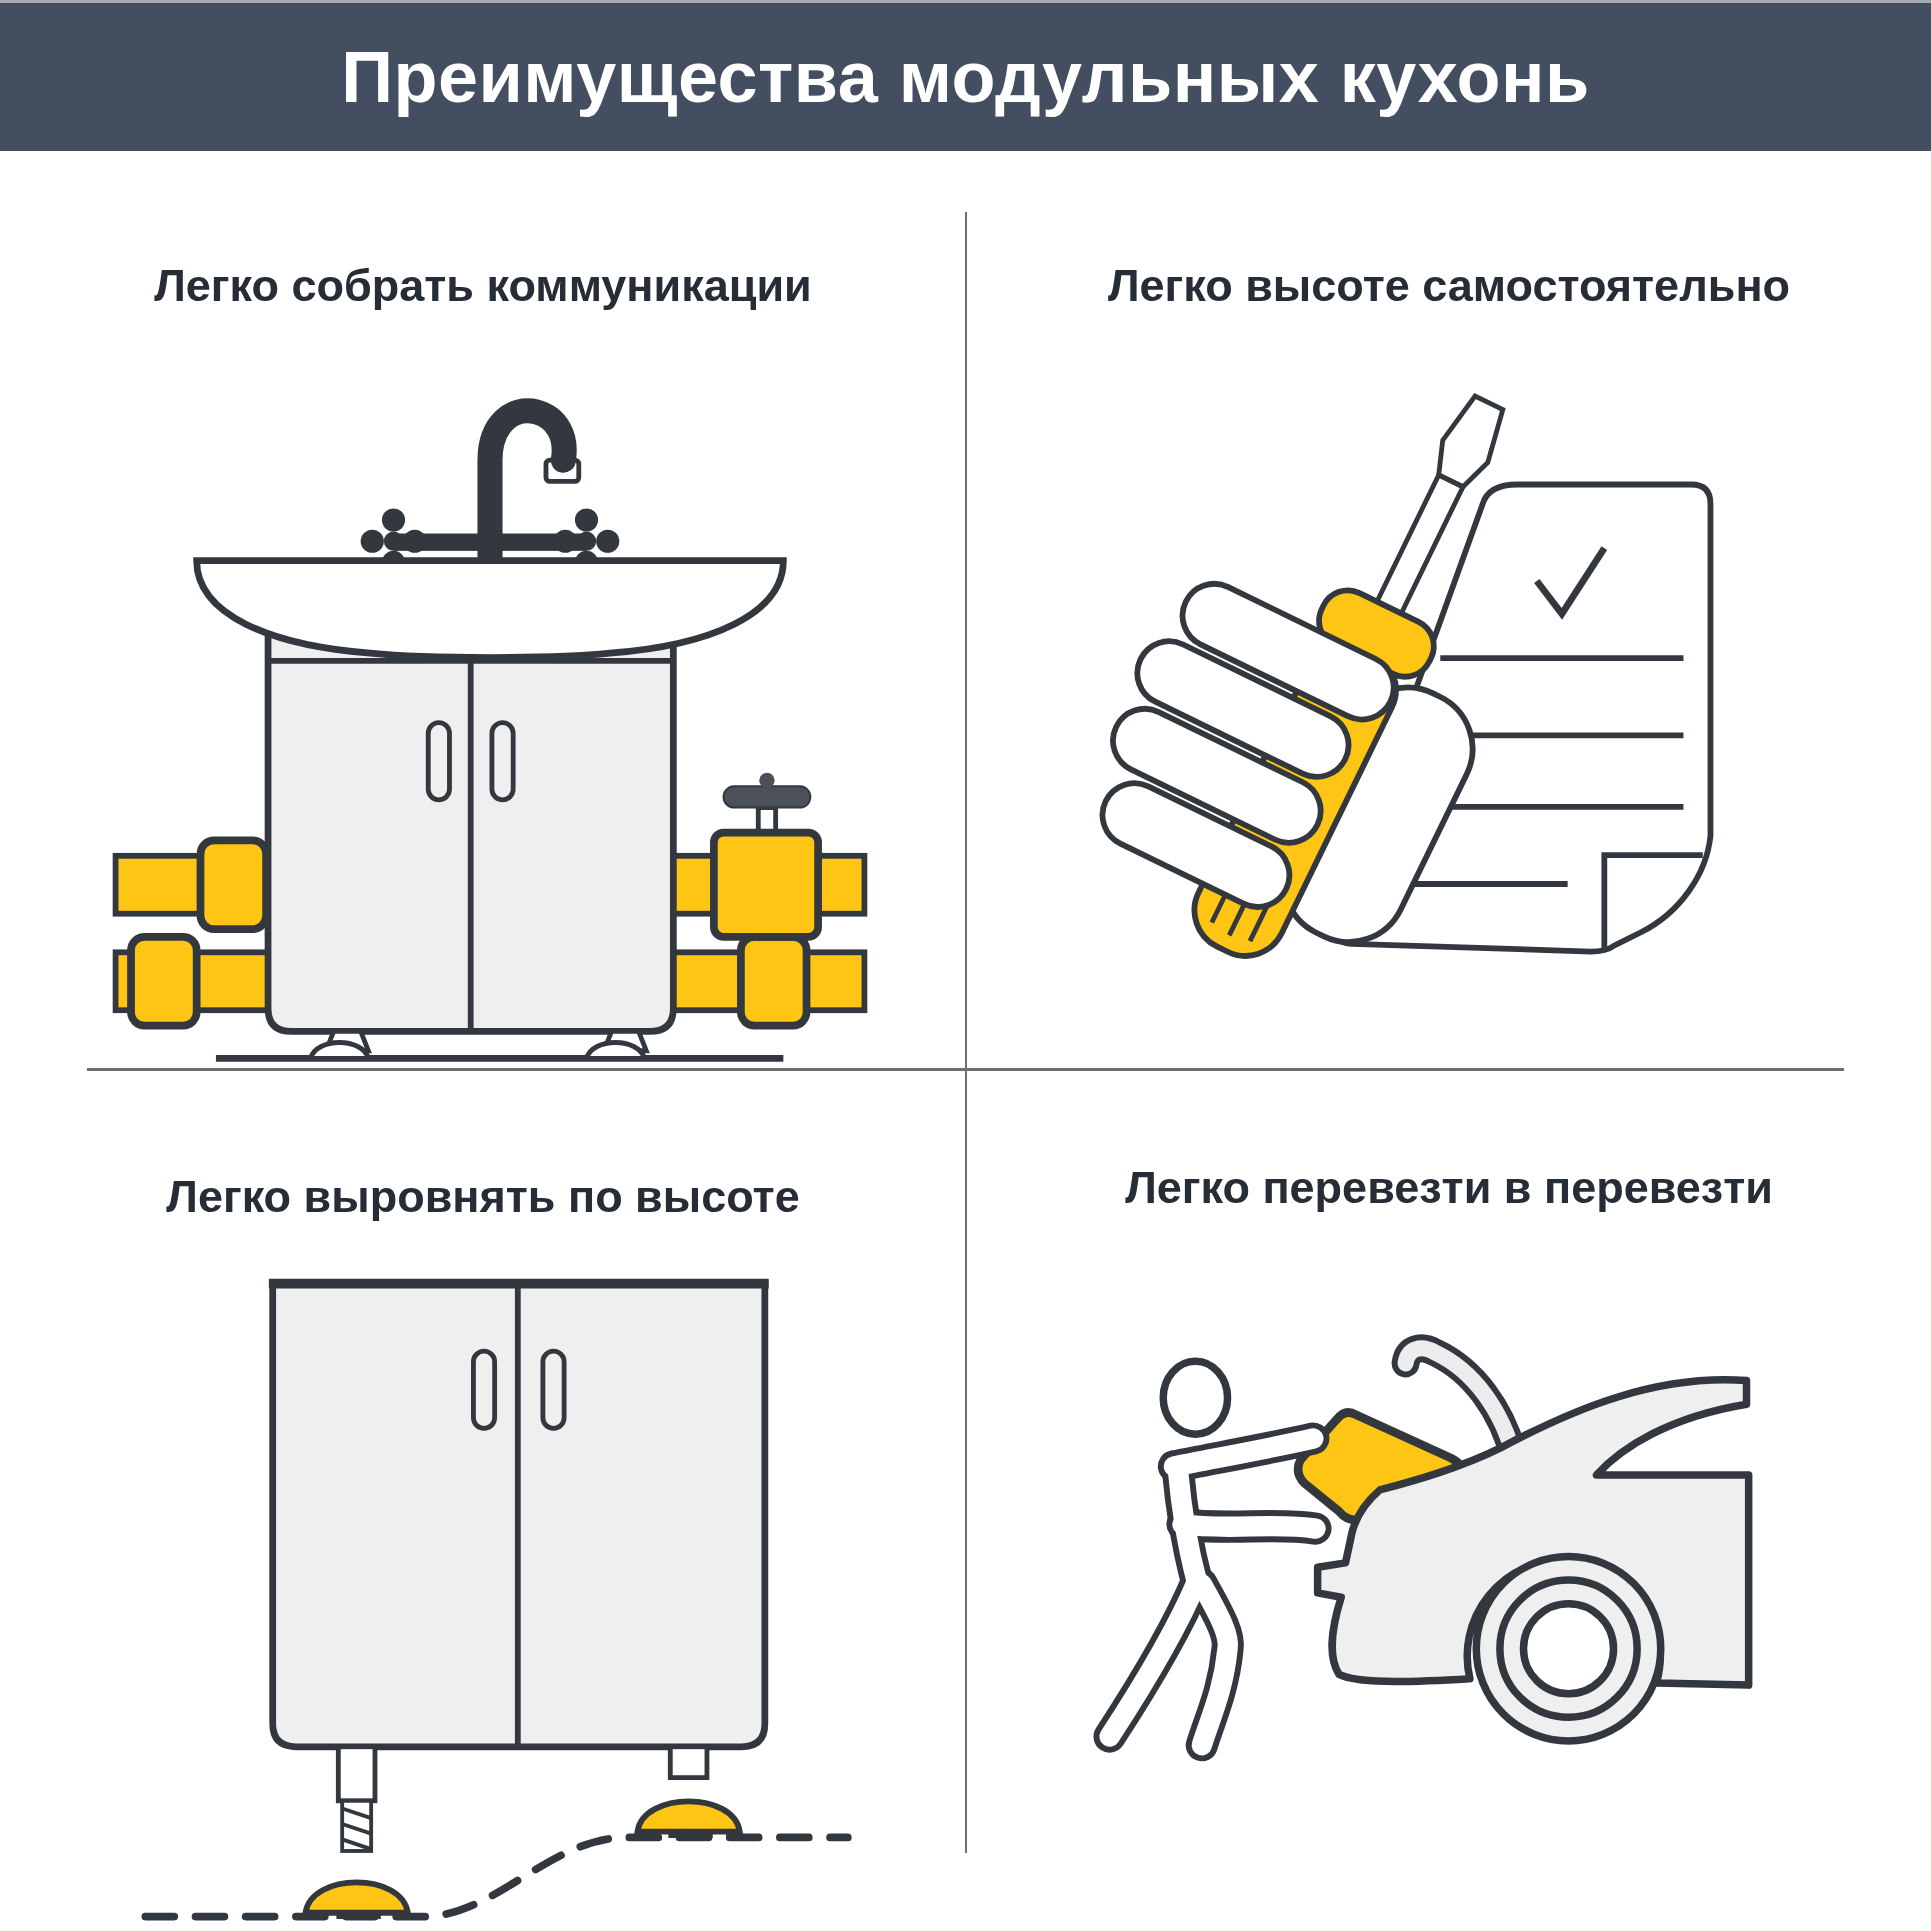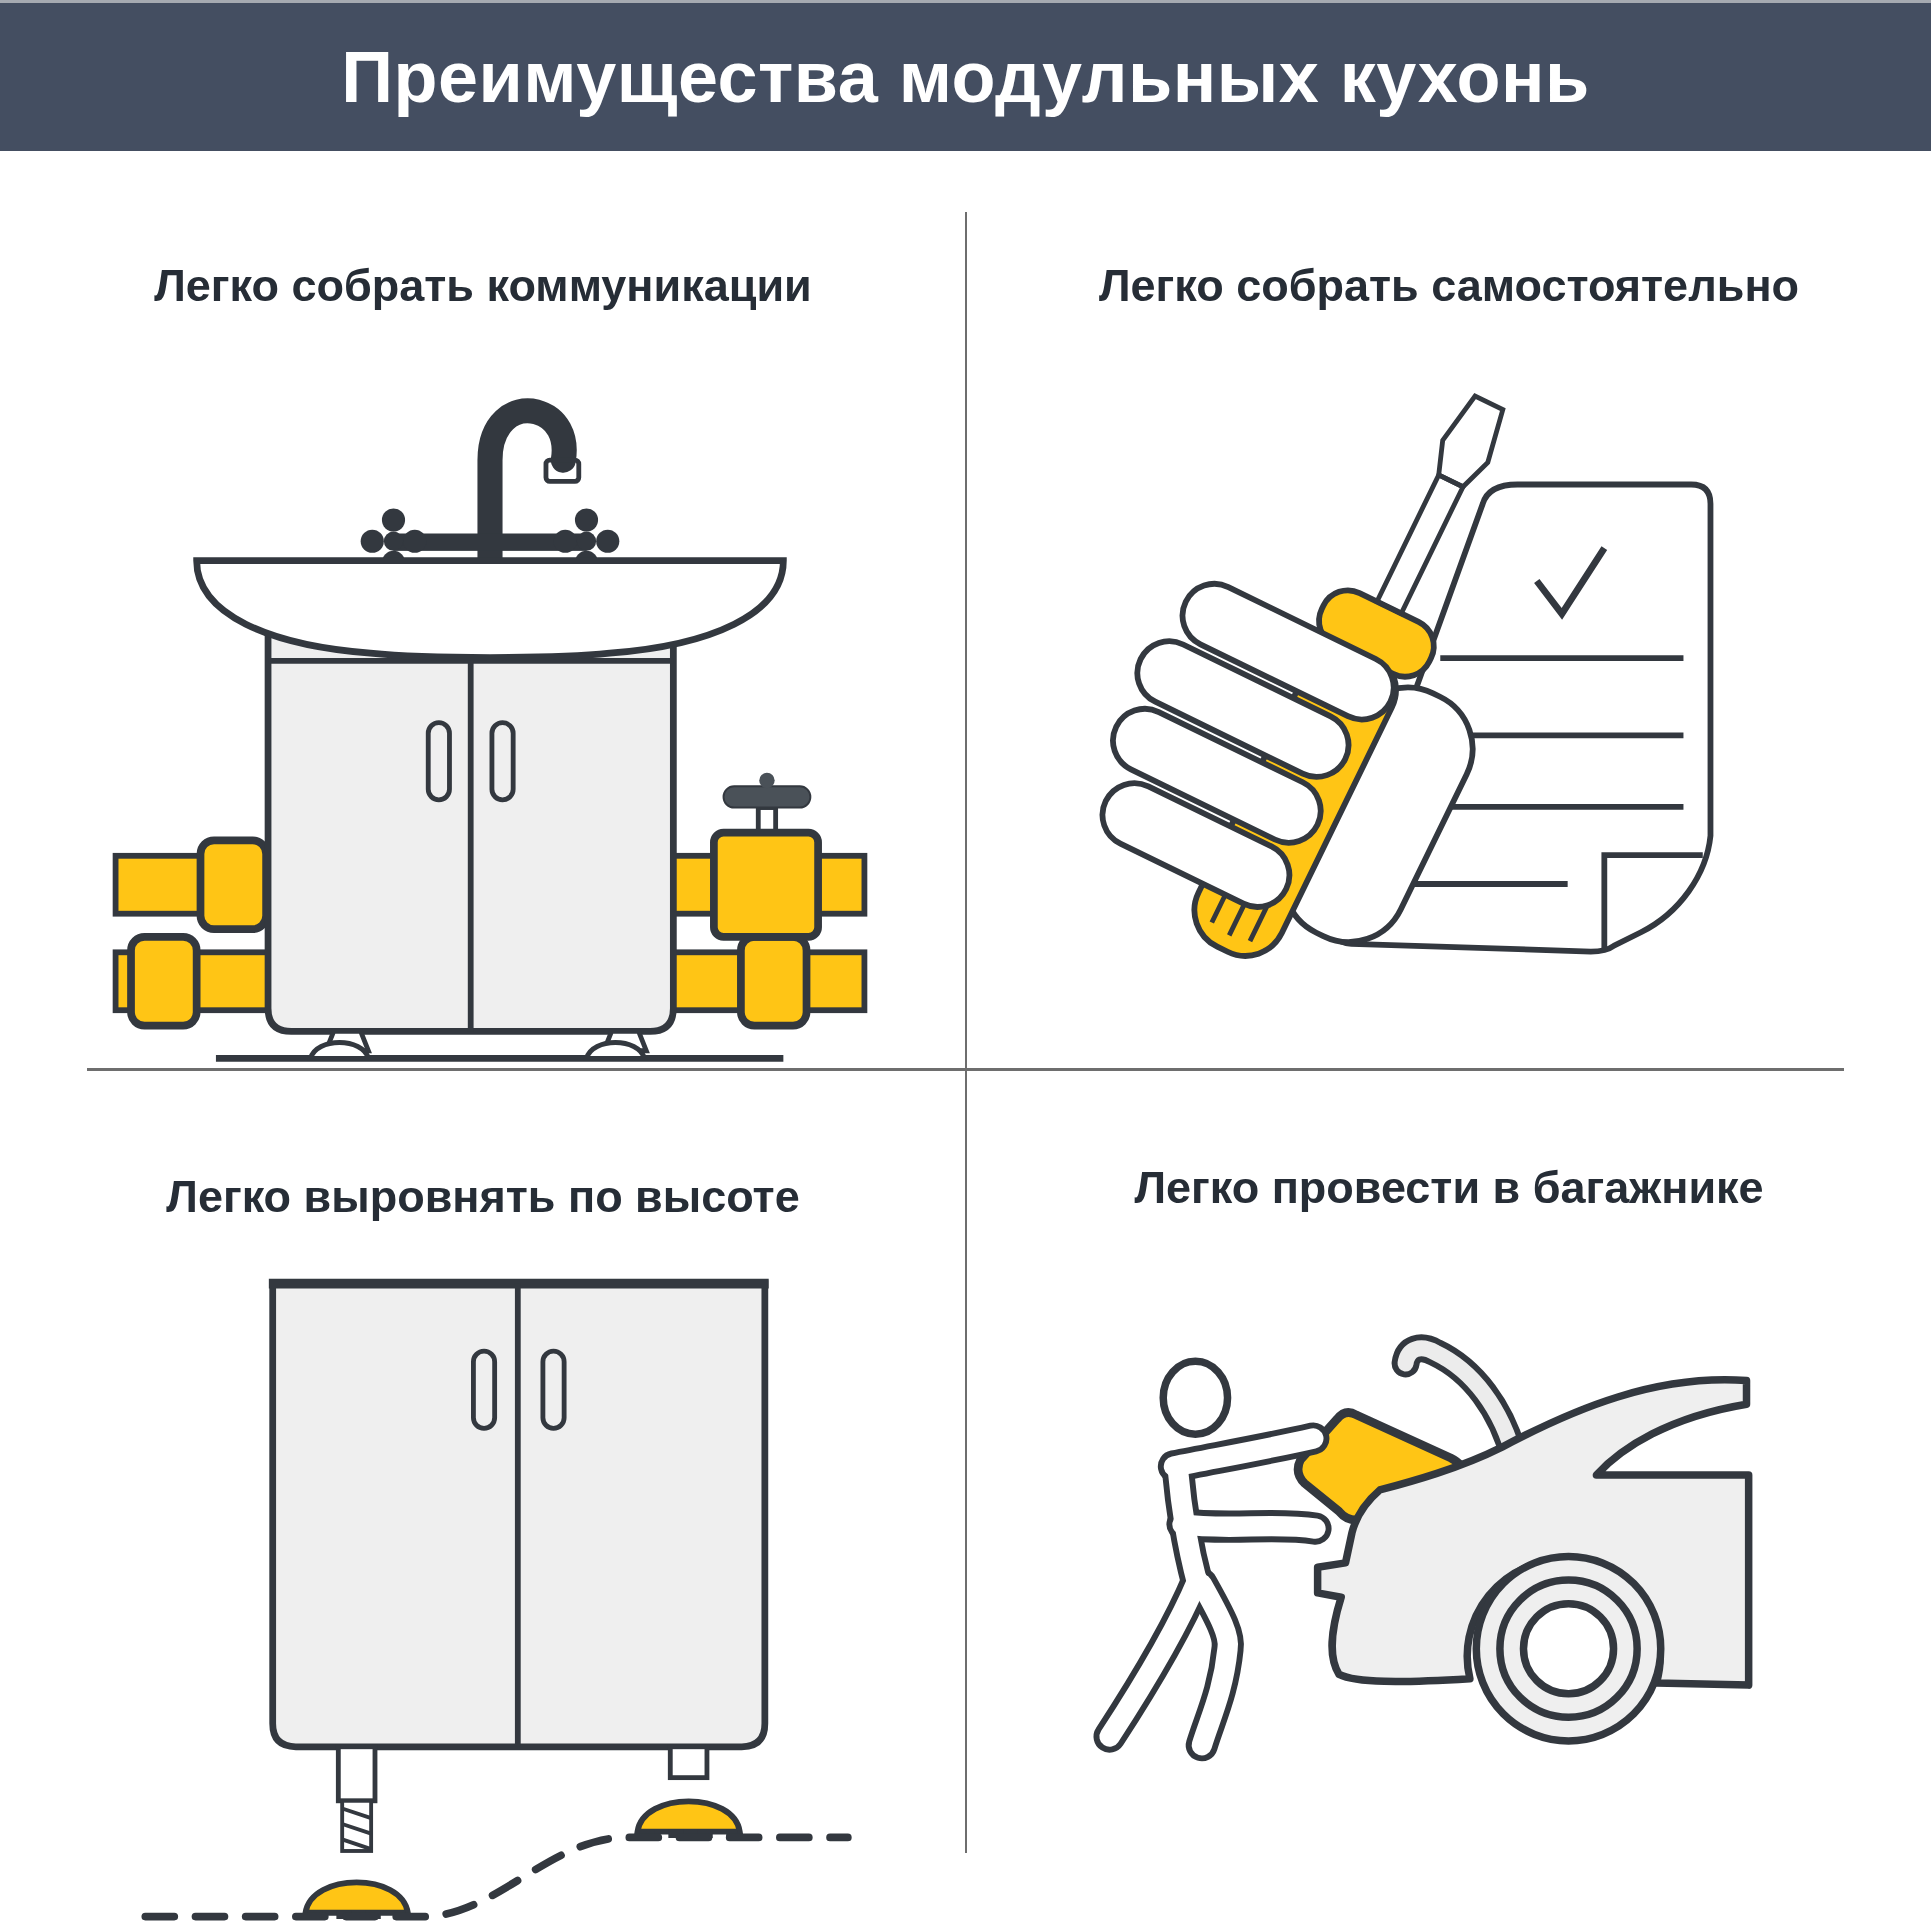--- a/index.html
+++ b/index.html
@@ -41,23 +41,23 @@
 <div class="page">
 
   <div class="header">
     <h1>Преимущества модульных кухонь</h1>
   </div>
 
   <div class="vdivider"></div>
   <div class="hdivider"></div>
 
   <div class="caption cap-tl">Легко собрать коммуникации</div>
-  <div class="caption cap-tr">Легко собрать самостоятельно</div>
+  <div class="caption cap-tr">Легко высоте самостоятельно</div>
   <div class="caption cap-bl">Легко выровнять по высоте</div>
-  <div class="caption cap-br">Легко провести в багажнике</div>
+  <div class="caption cap-br">Легко перевезти в перевезти</div>
 
   <svg class="svg-p1" viewBox="0 0 400 360">
     <g>
       <rect class="yl" x="6" y="247" width="82" height="30" stroke-width="3"></rect>
       <rect class="yl" x="50" y="239" width="34" height="46" rx="7" stroke-width="4"></rect>
       <rect class="yl" x="6" y="297" width="82" height="30" stroke-width="3"></rect>
       <rect class="yl" x="14" y="289" width="34" height="46" rx="7" stroke-width="4"></rect>
     </g>
     <g>
       <rect class="yl" x="293" y="247" width="101" height="30" stroke-width="3"></rect>

